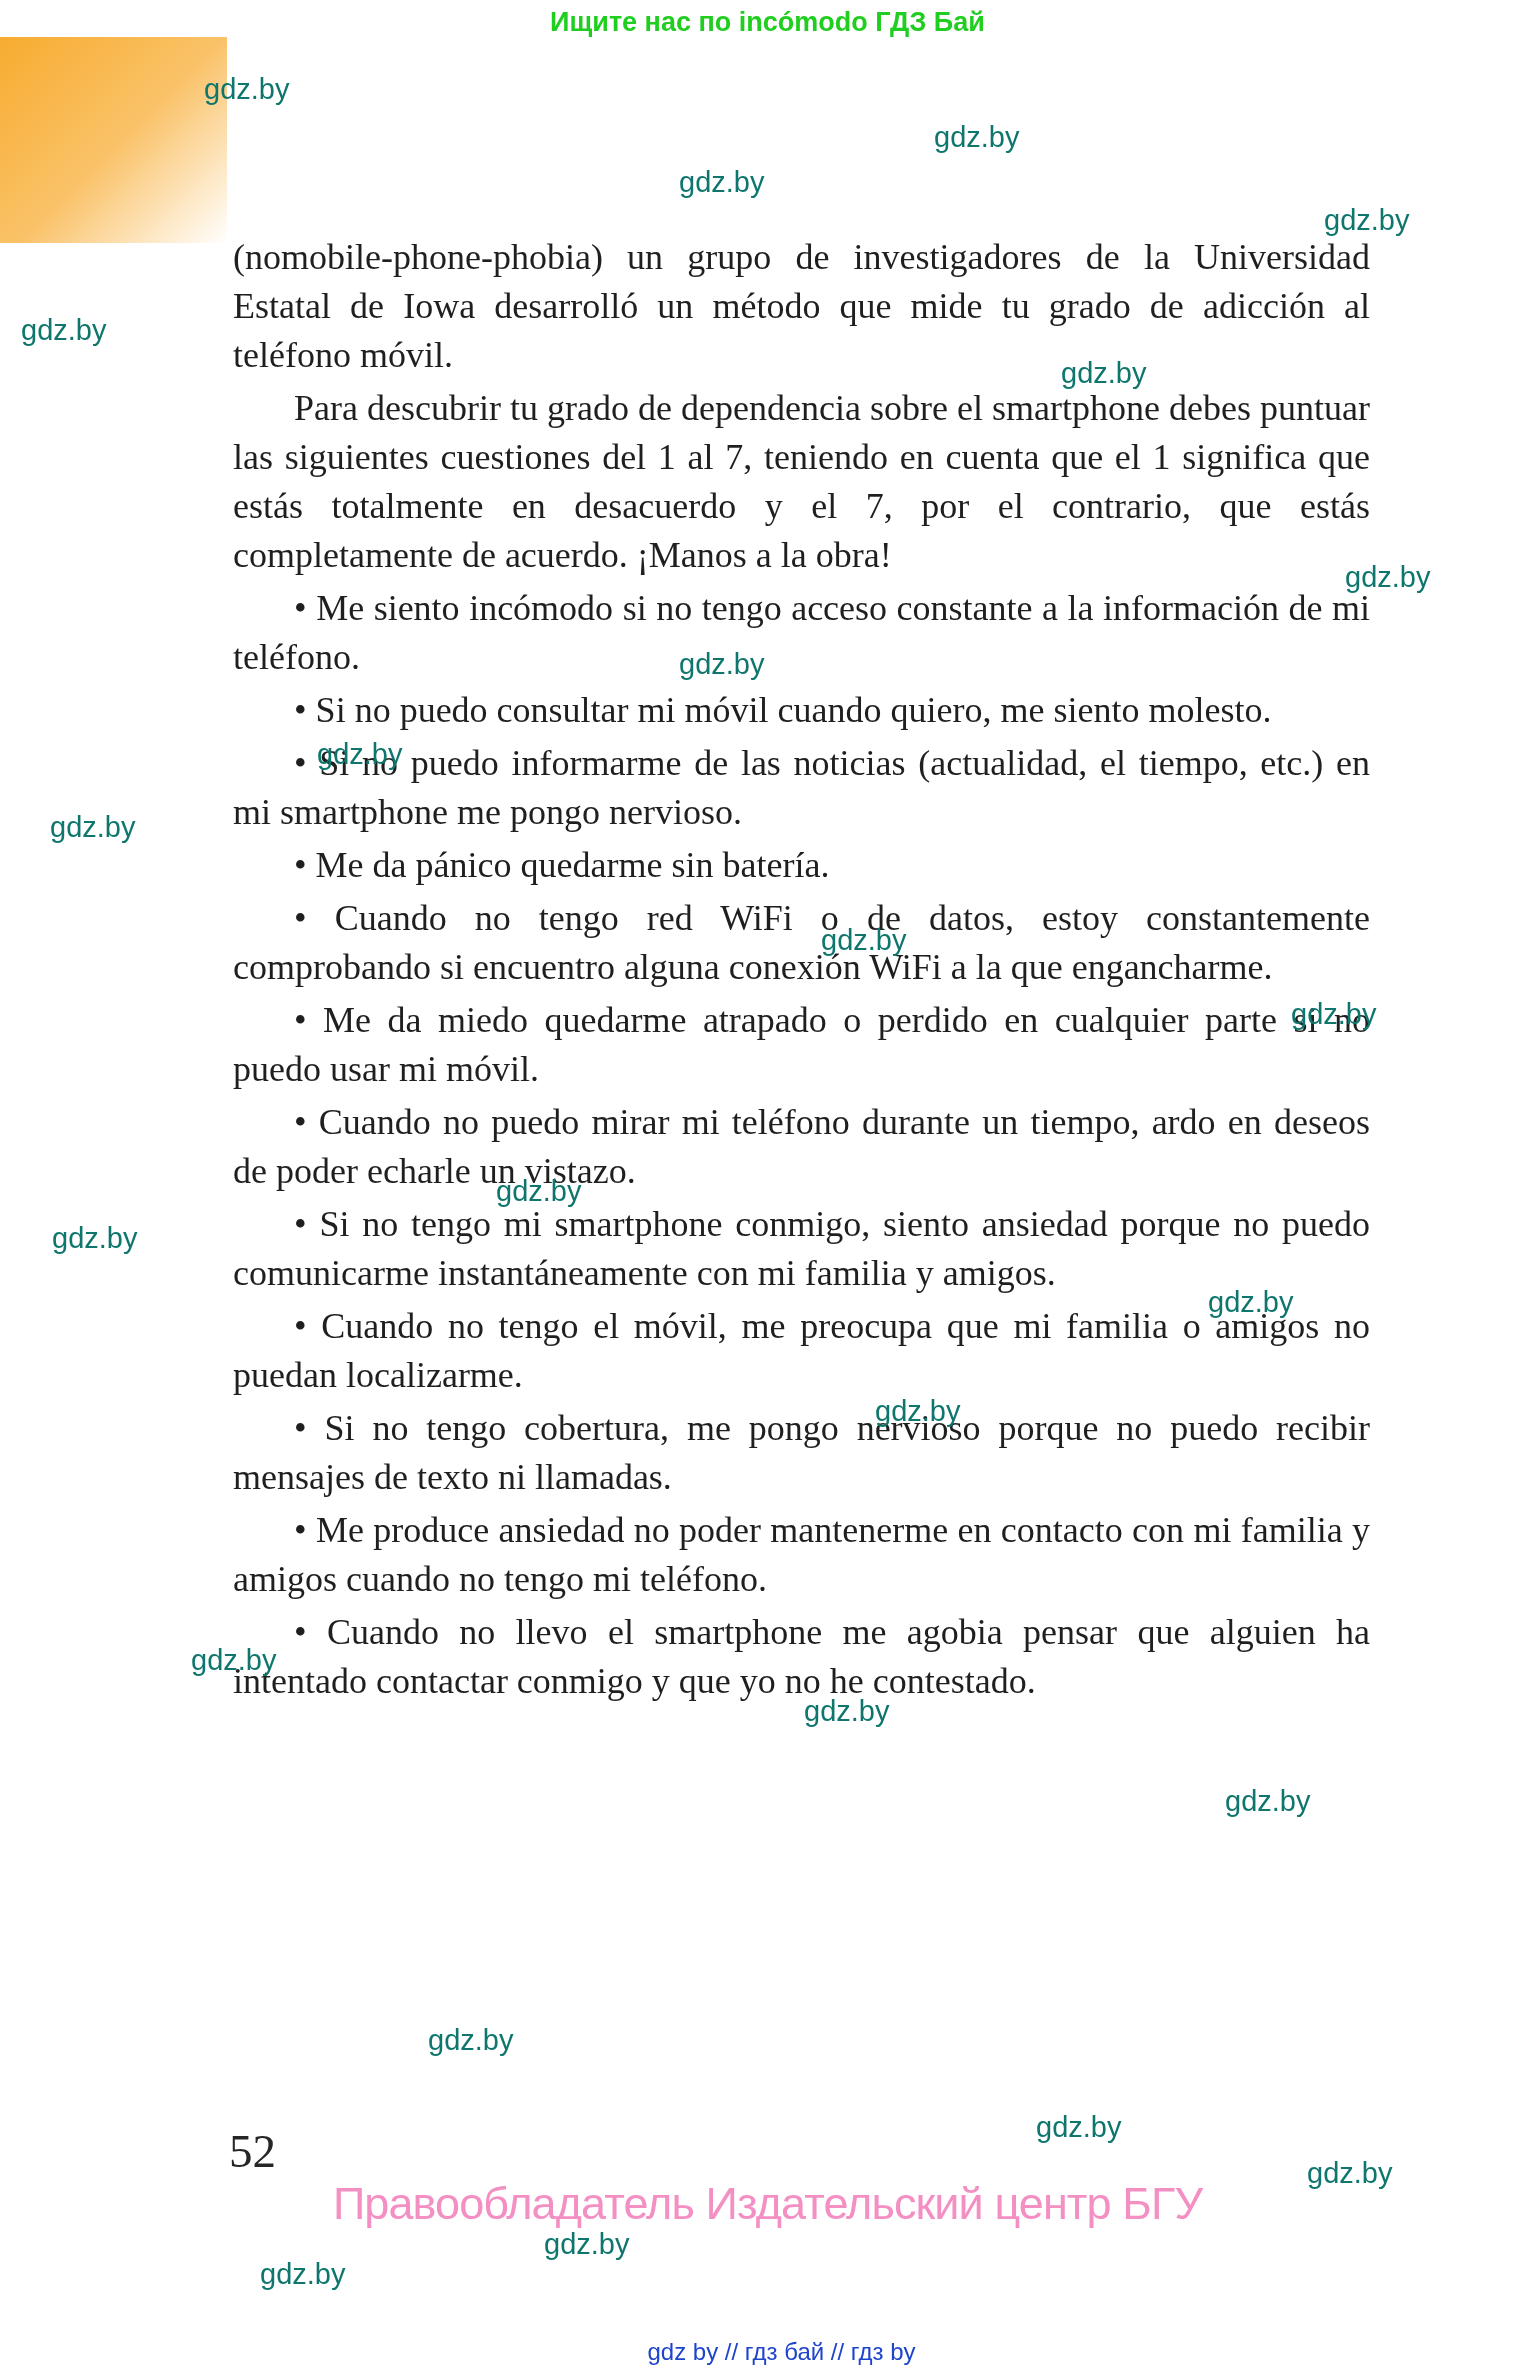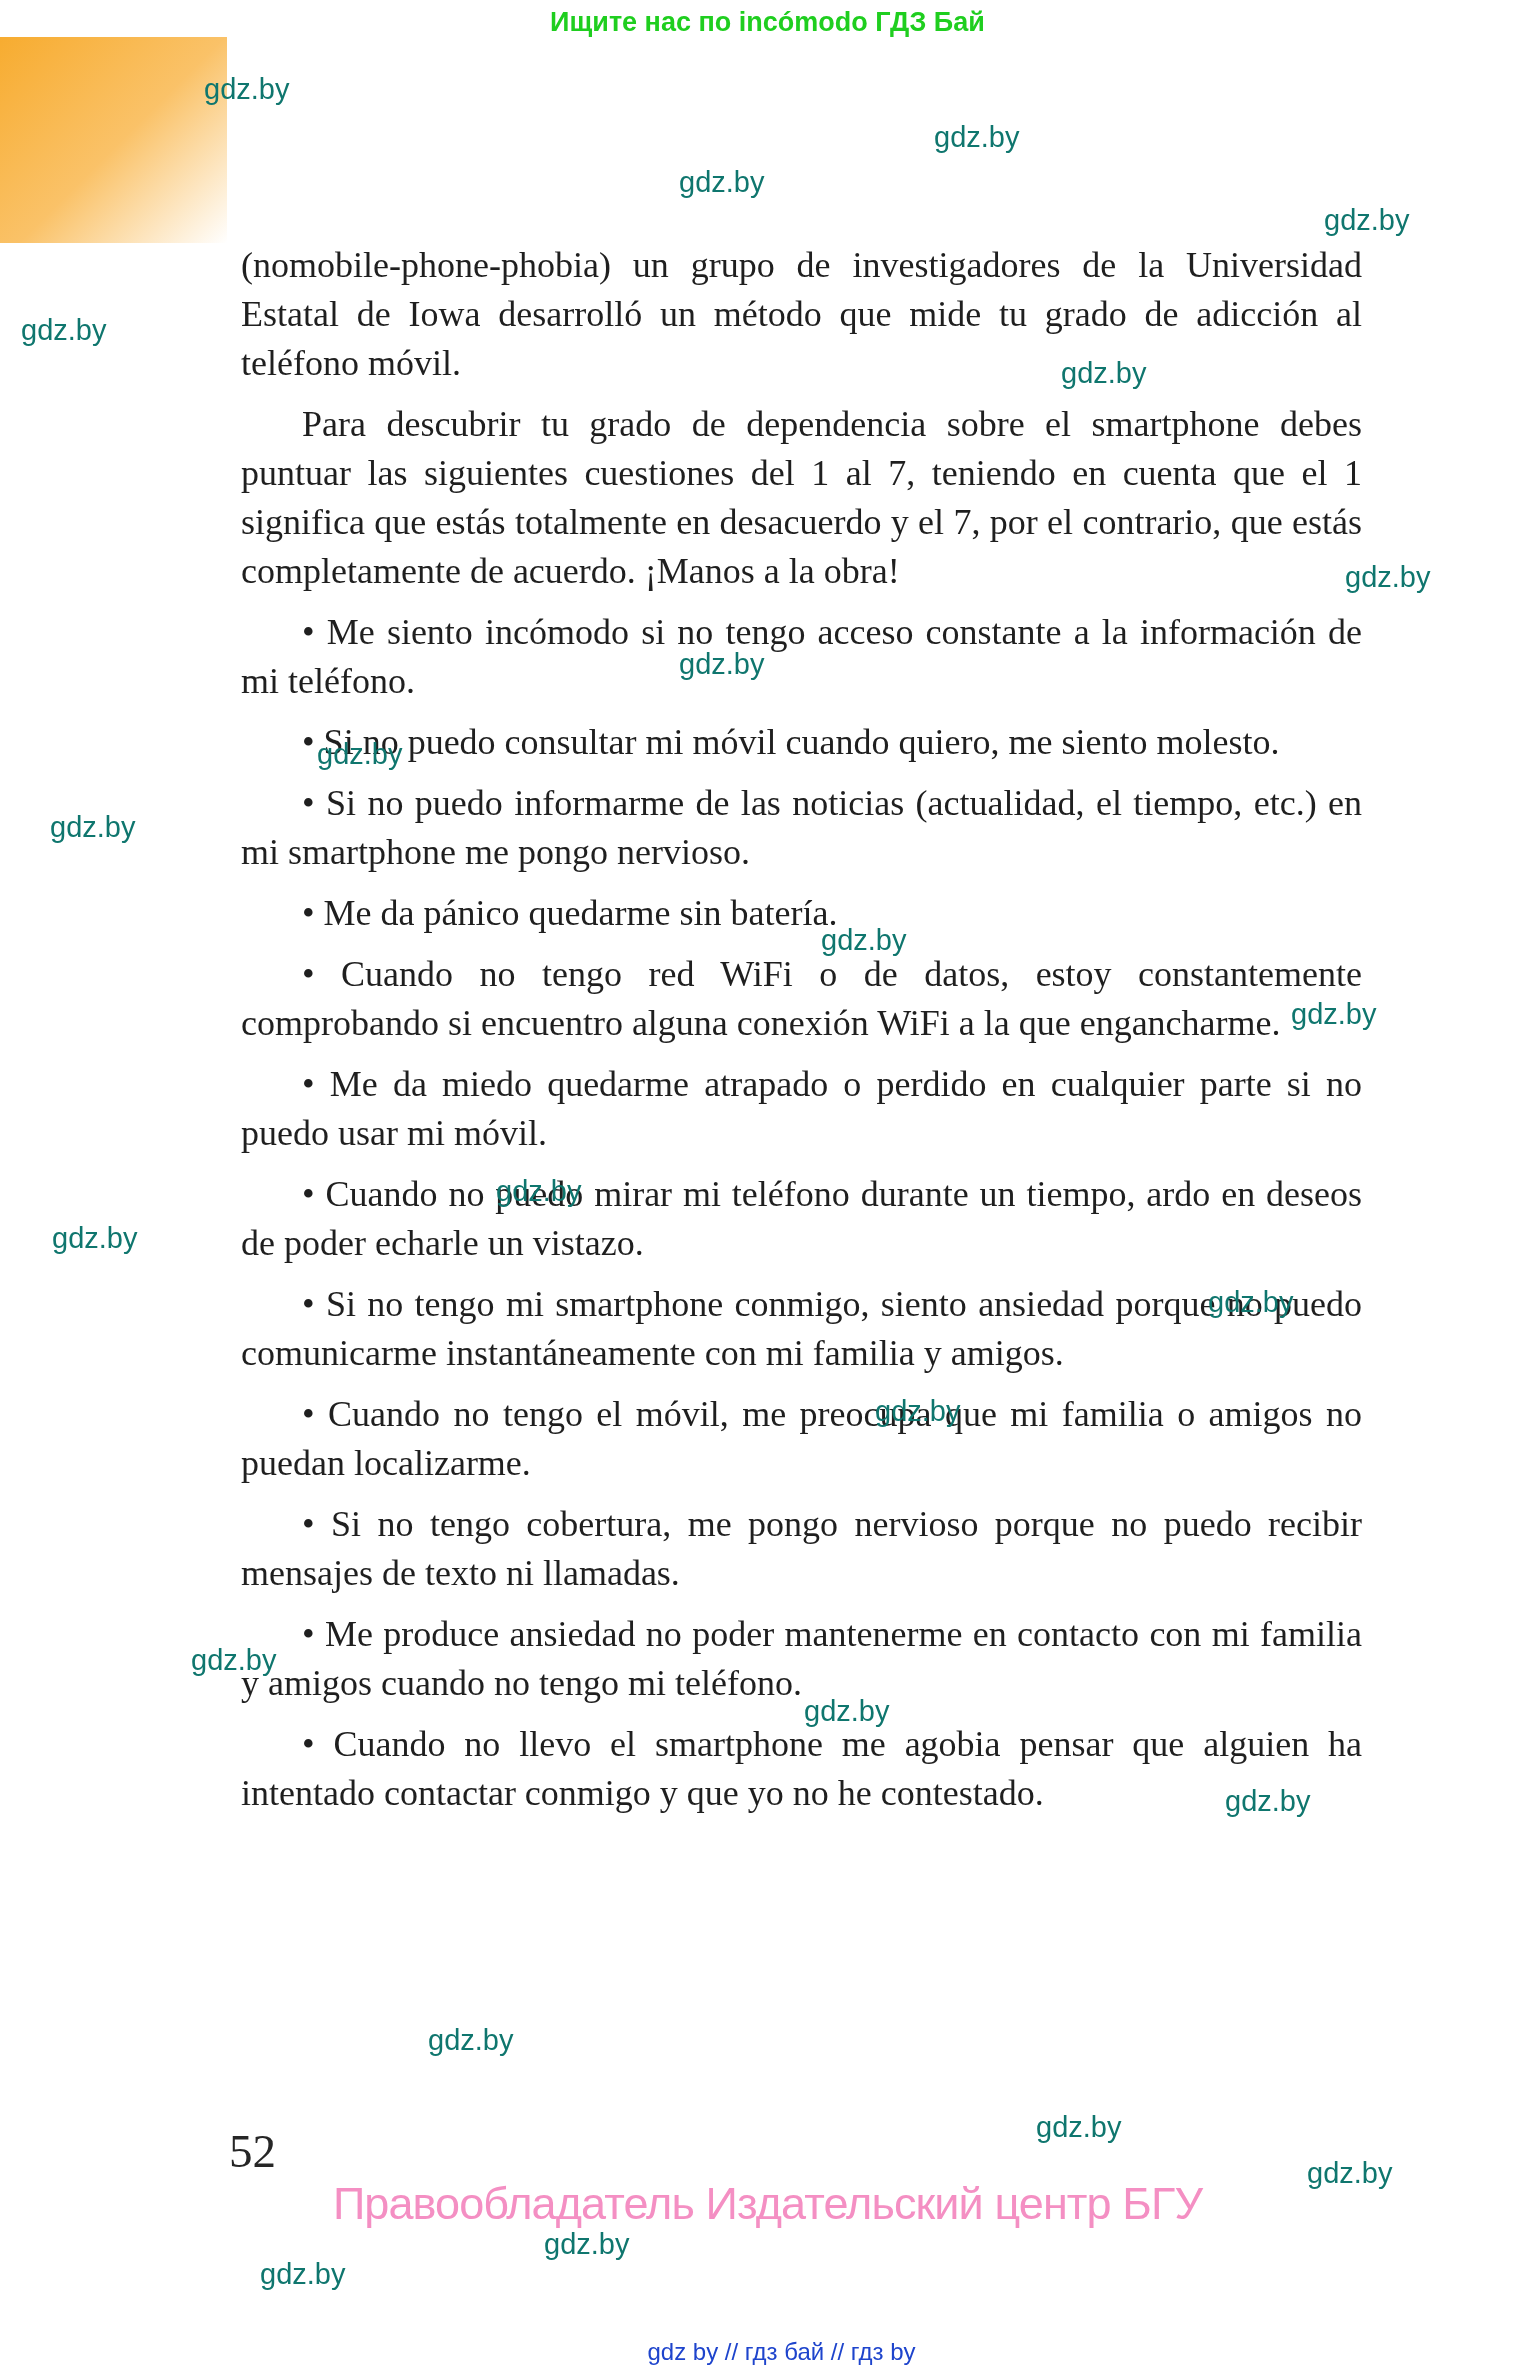--- a/index.html
+++ b/index.html
@@ -37,21 +37,21 @@
   .article {
     position: absolute;
     left: 229px; top: 229px;
     width: 1145px;
     font-family: "Liberation Serif", serif;
     font-size: 36px;
     line-height: 49px;
     color: var(--text, #1f1f1f);
     text-align: justify;
   }
-  .article p { margin: 12px; padding: 0; }
+  .article p { margin: 4px; padding: 0; }
   .article p.indent { text-indent: 61px; }
   .article p.bullet { text-indent: 61px; }
   .article p.bullet::before { content: "\2022\00a0"; }
 
   
   .page-number {
     position: absolute;
     left: 229px; top: 2124px;
     font-family: "Liberation Serif", serif;
     font-size: 47px;

